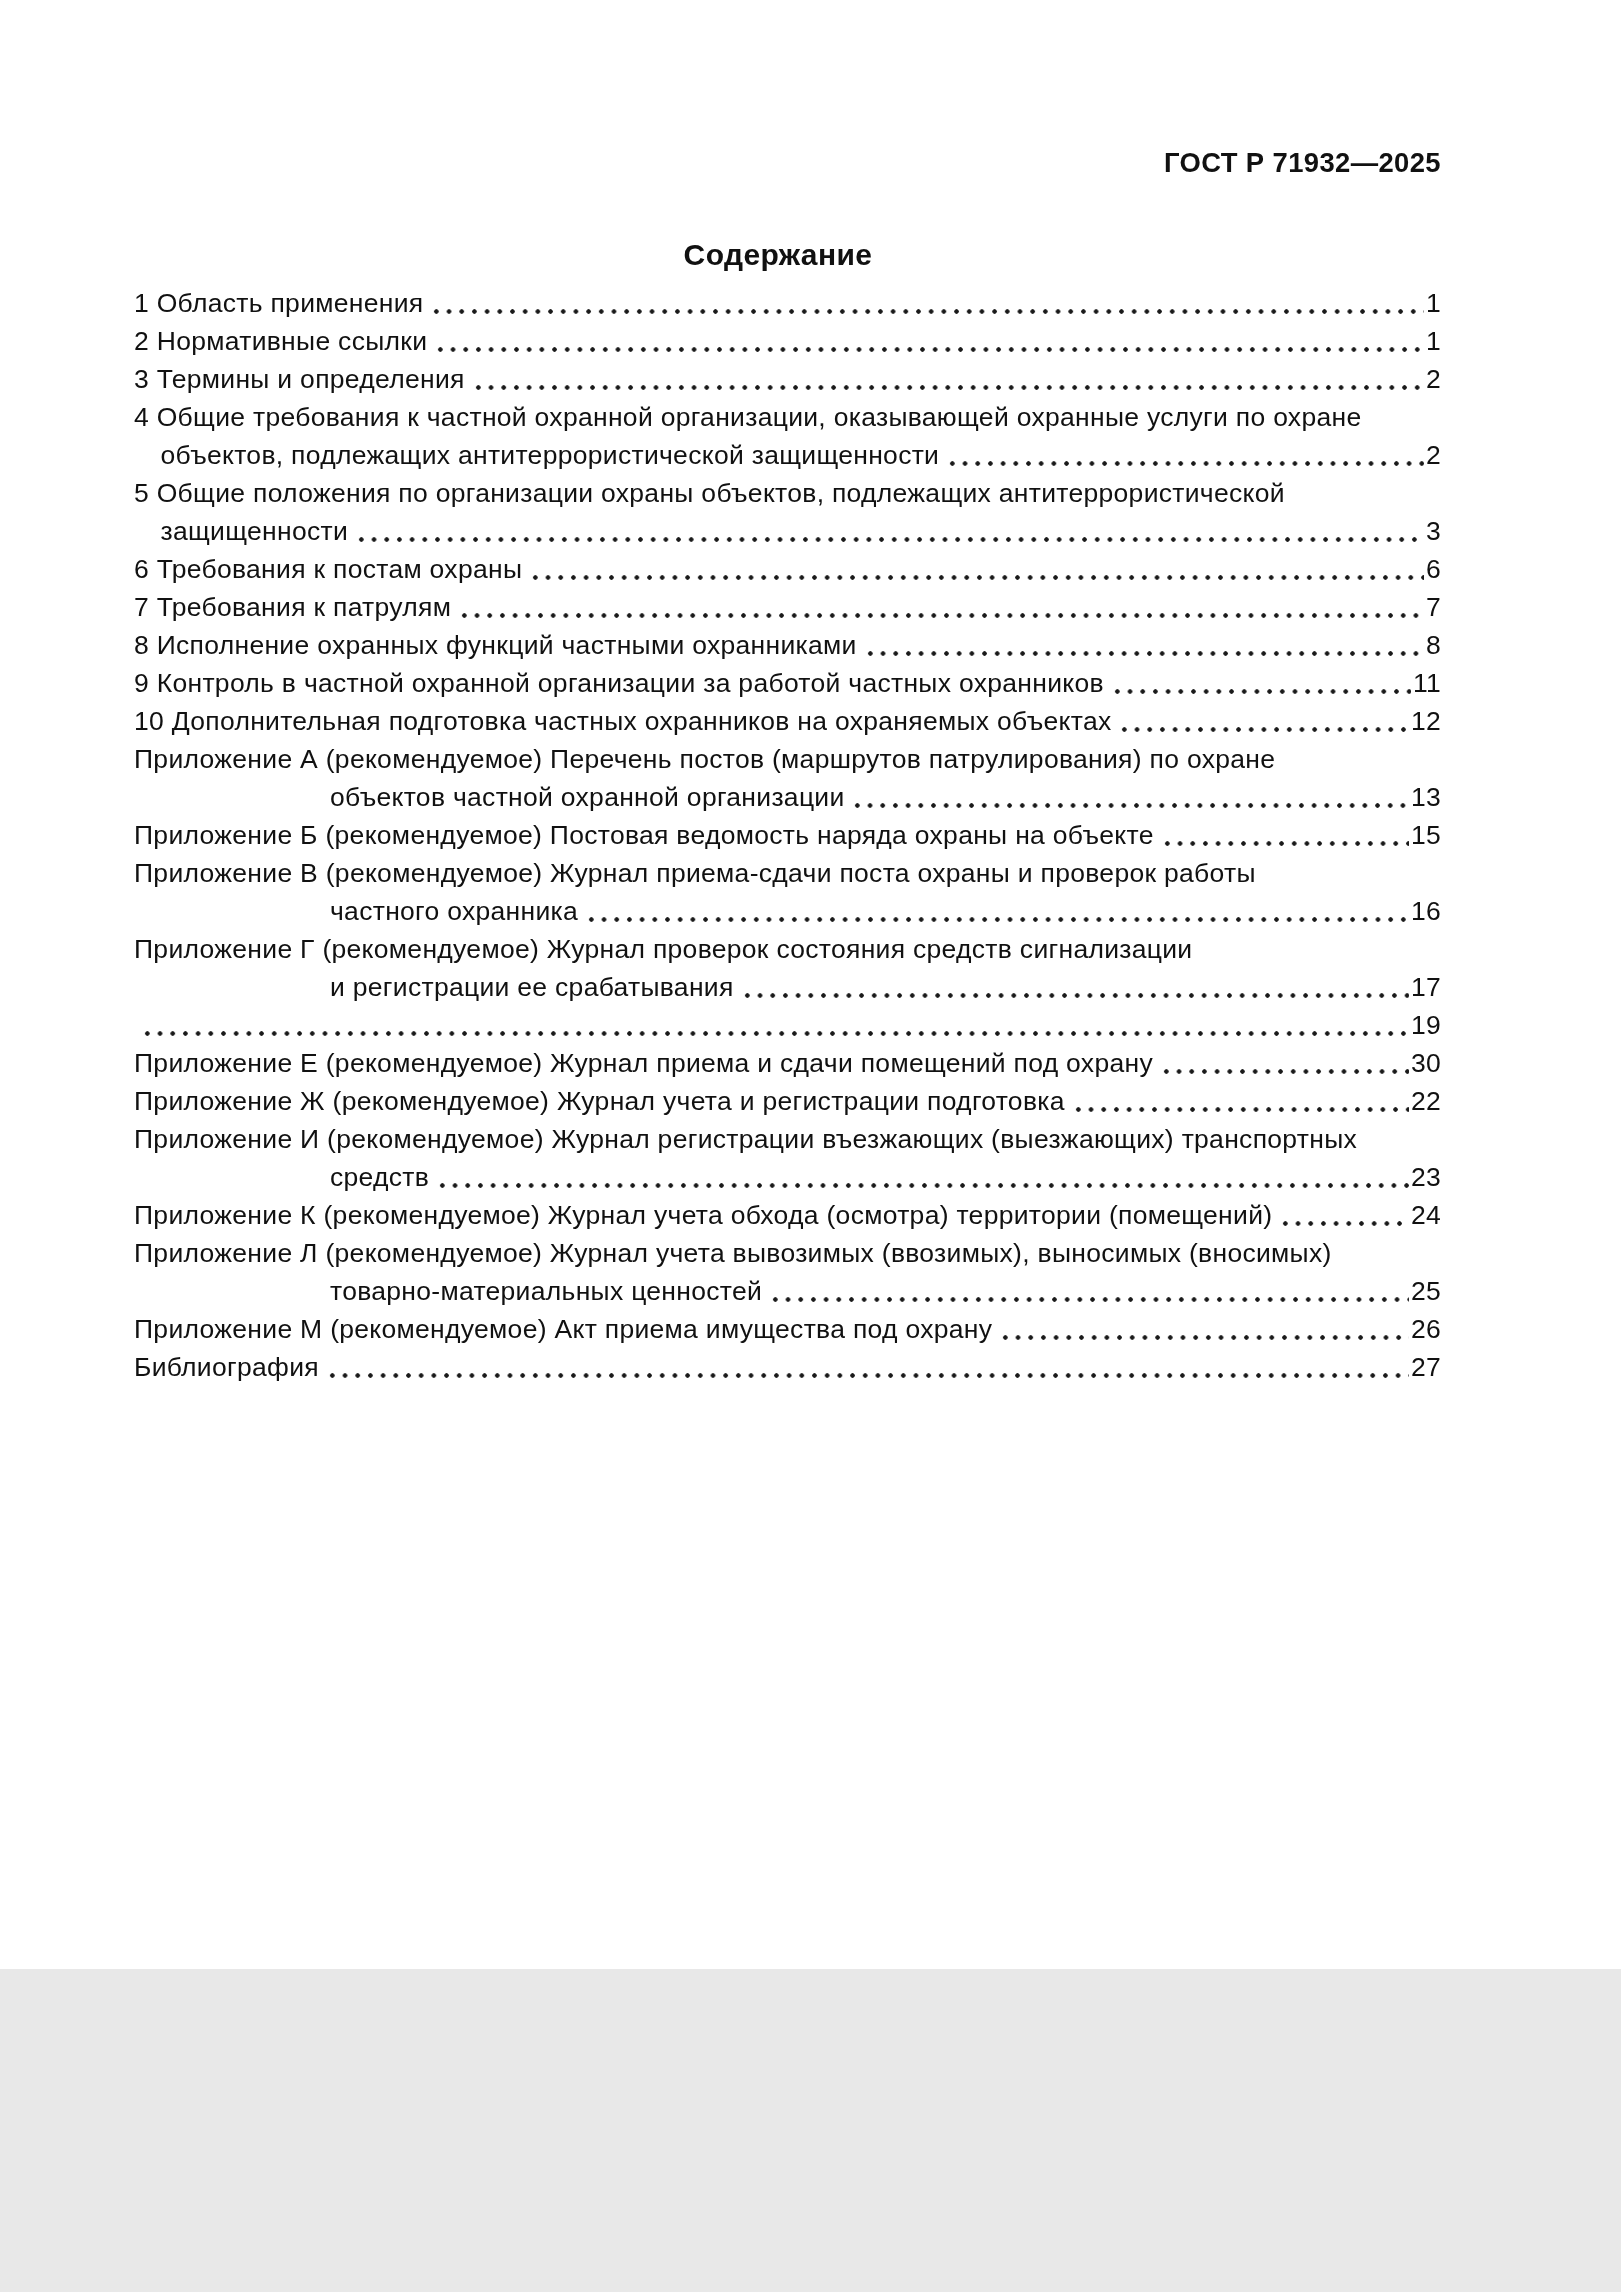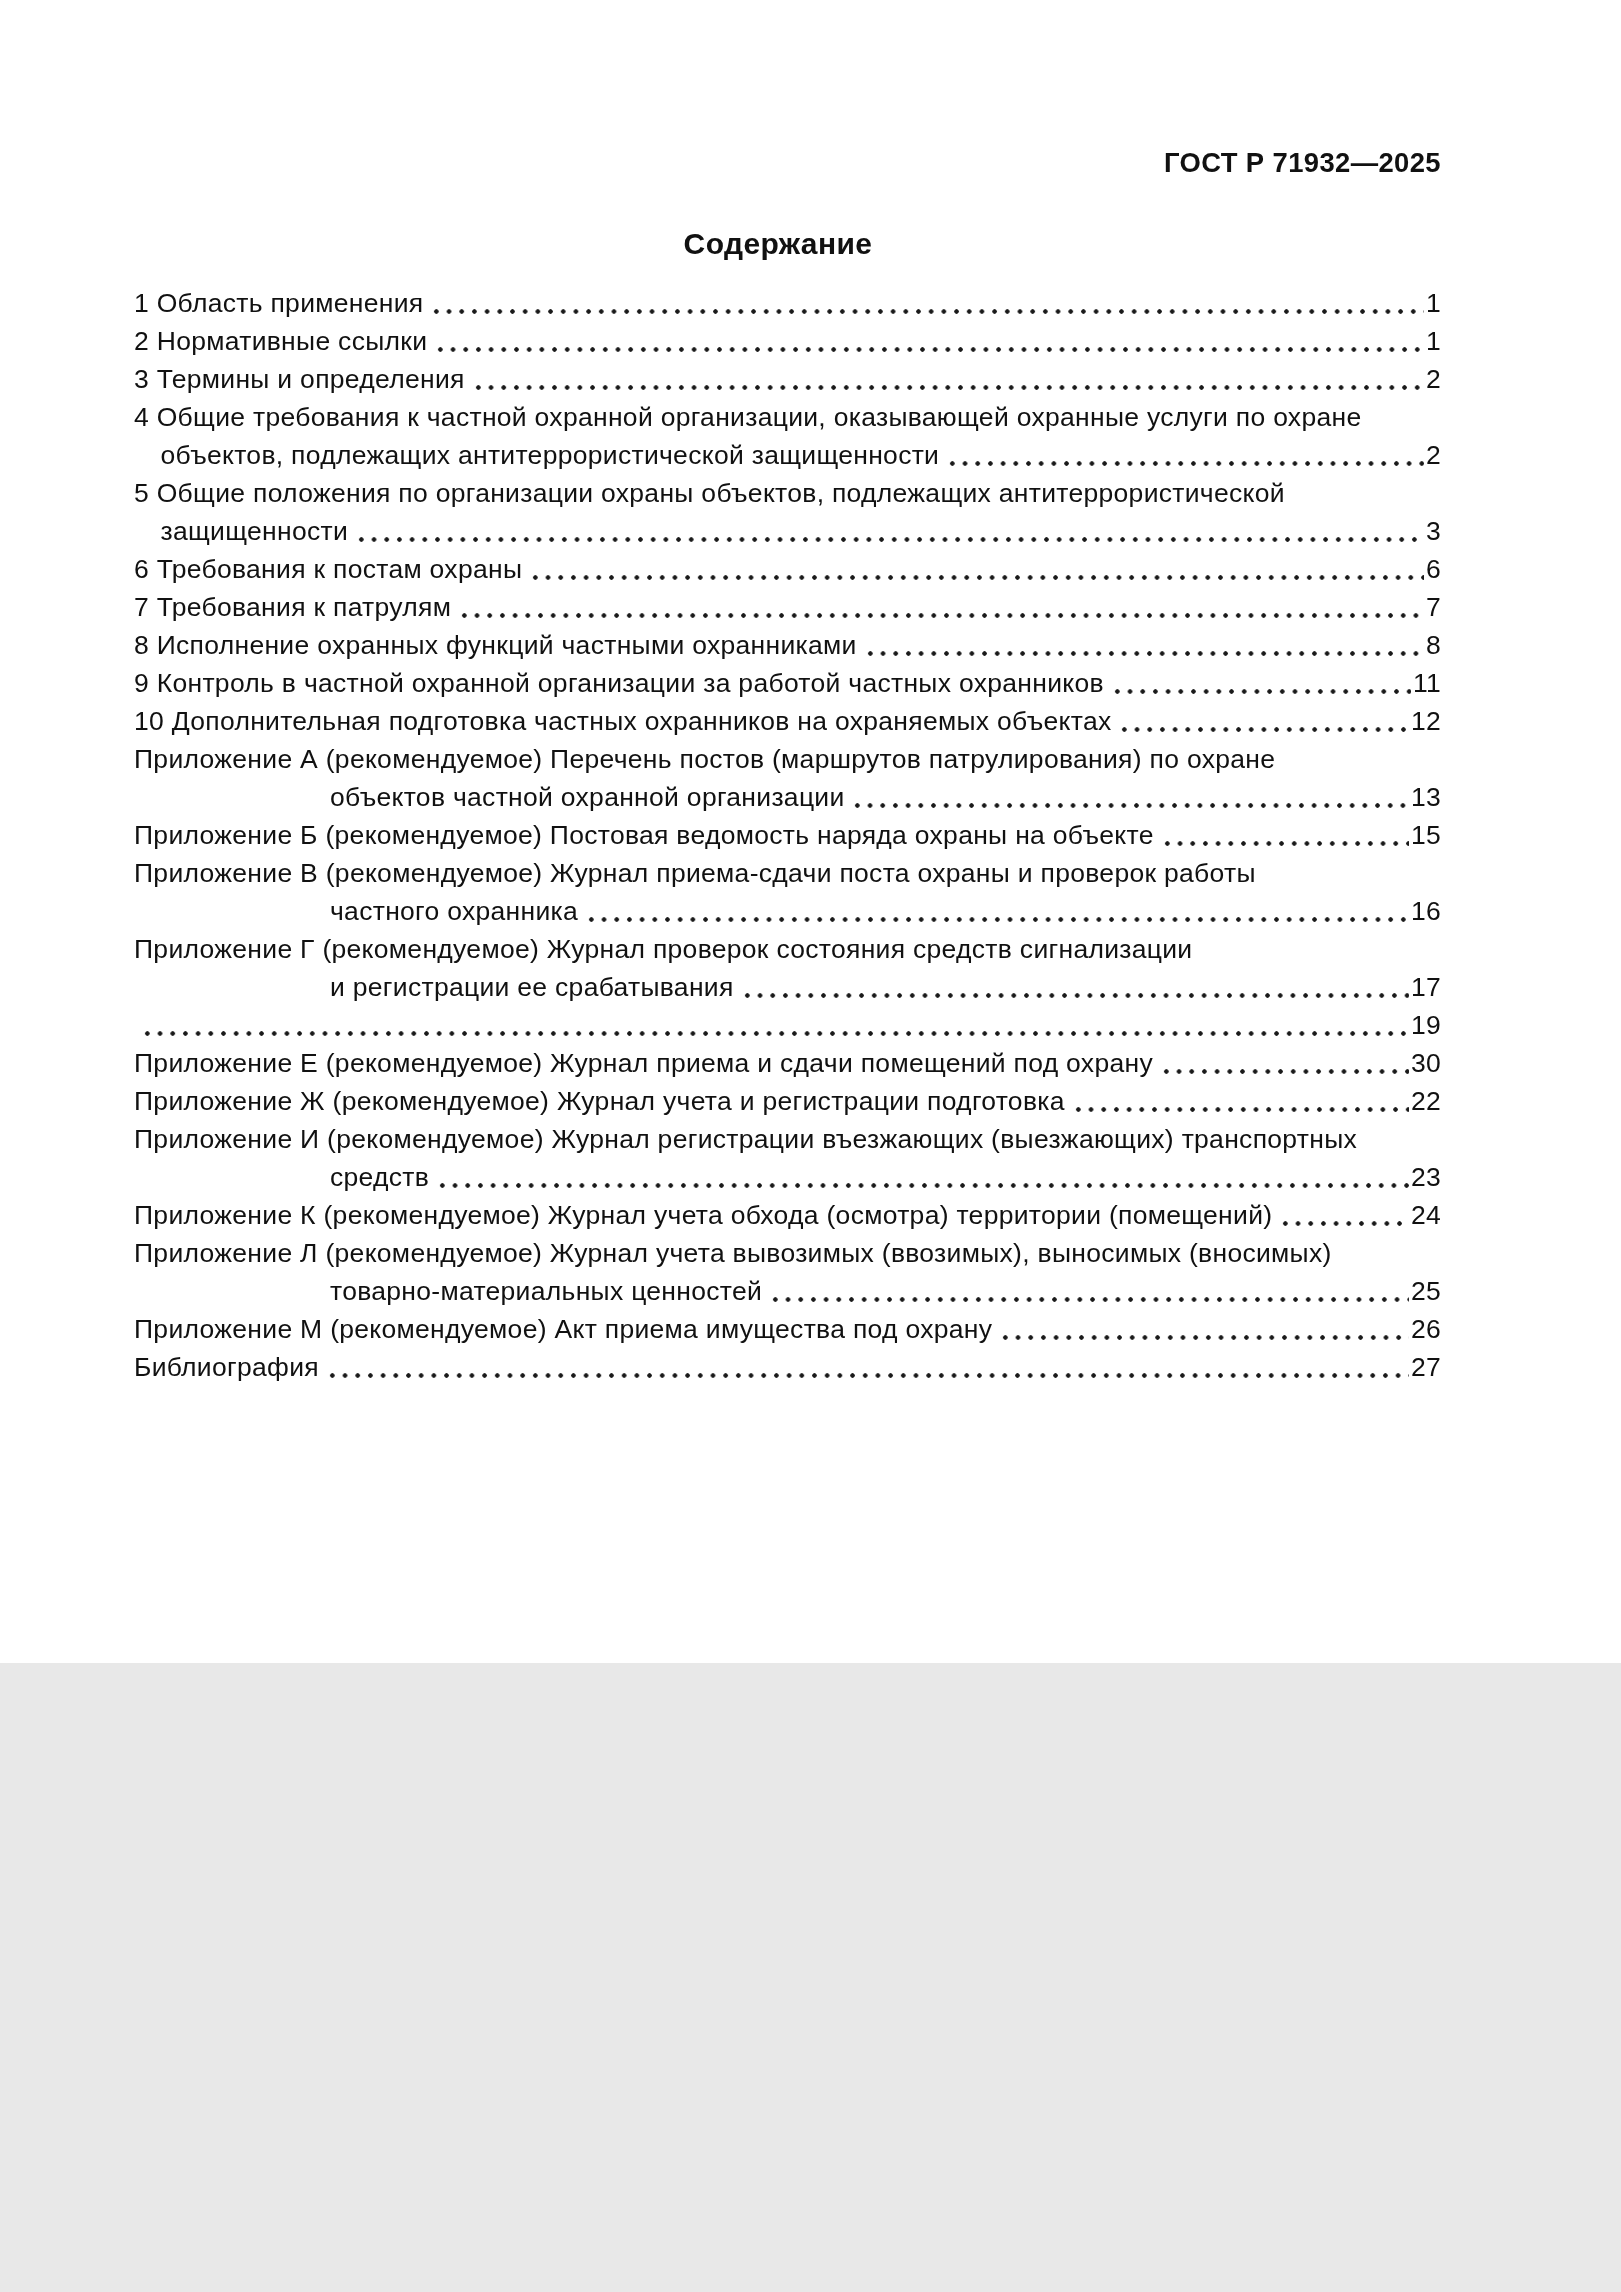--- a/index.html
+++ b/index.html
@@ -1,35 +1,35 @@
 <!DOCTYPE html>
 <html lang="ru"><head>
 <meta charset="utf-8">
 <style>
   html,body{margin:0;padding:0;background:#e8e8e8;}
   .page{
     position:relative;
-    width:1621px;height:1663px;
+    width:1621px;height:1969px;
     margin:0 auto;
     background:#ffffff;
     color:#111;
     font-family:"Liberation Sans","DejaVu Sans",sans-serif;
     overflow:hidden;
   }
   .doc-code{
     position:absolute;
     top:147px;left:115px;width:1326px;
     text-align:right;
     font-size:27.4px;font-weight:bold;
     letter-spacing:0.4px;
     white-space:nowrap;
   }
   .doc-title{
     position:absolute;
-    top:227px;left:115px;width:1326px;
+    top:238px;left:115px;width:1326px;
     margin:0;
     text-align:center;
     font-size:30px;font-weight:bold;
     letter-spacing:0.4px;
   }
   .toc{
     position:absolute;
     top:284px;left:115px;width:1326px;
     font-size:26.5px;
     line-height:38px;

